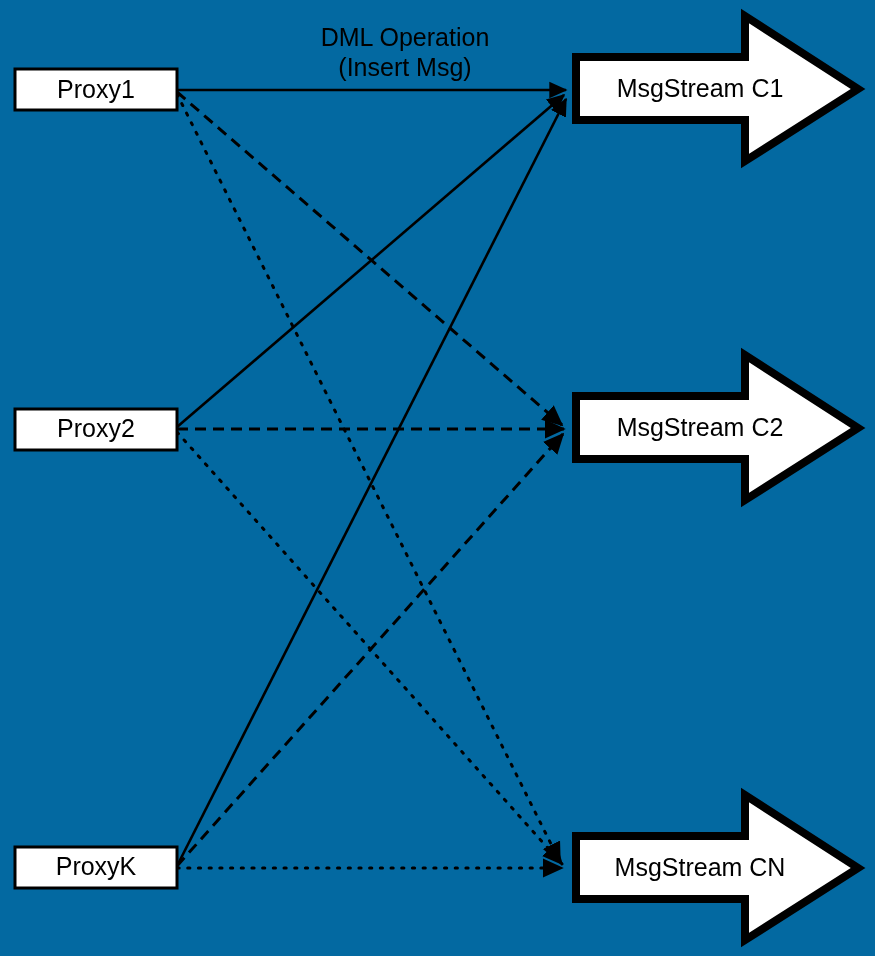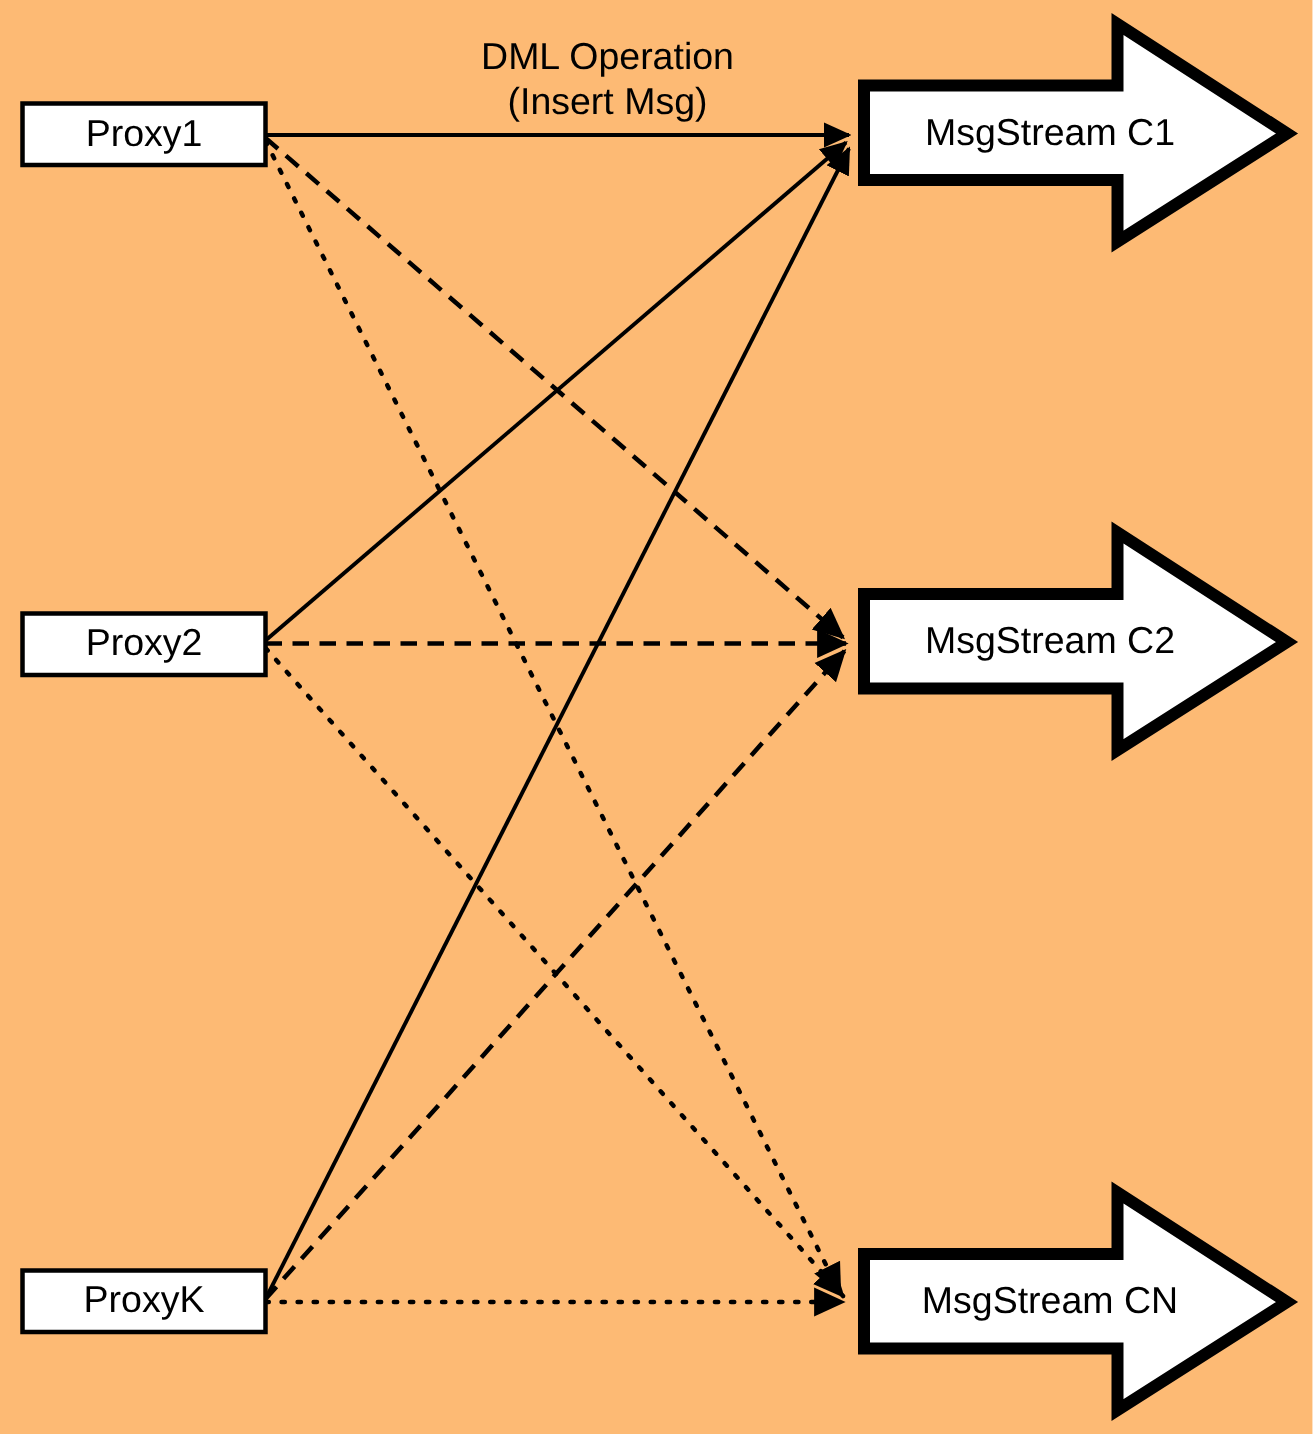--- a/index.html
+++ b/index.html
@@ -7,21 +7,21 @@
     padding: 0;
     background: #ffffff;
   }
   body {
     font-family: "Liberation Sans", sans-serif;
   }
   #diagram-root {
     position: relative;
     width: 875px;
     height: 956px;
-    background: #fdba74;
+    background: #0369a1;
     overflow: hidden;
   }
   #diagram-svg {
     position: absolute;
     left: 0;
     top: 0;
     width: 875px;
     height: 956px;
   }
   .node-label {

